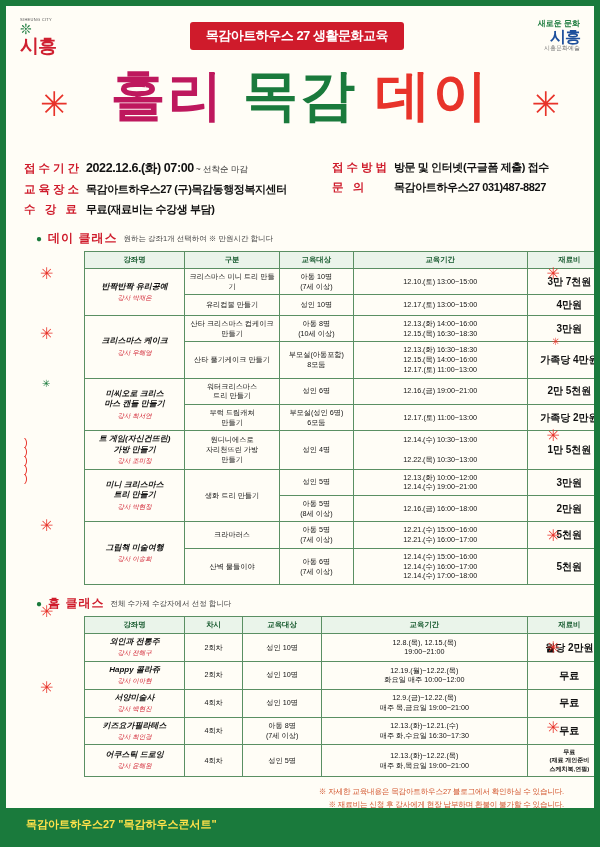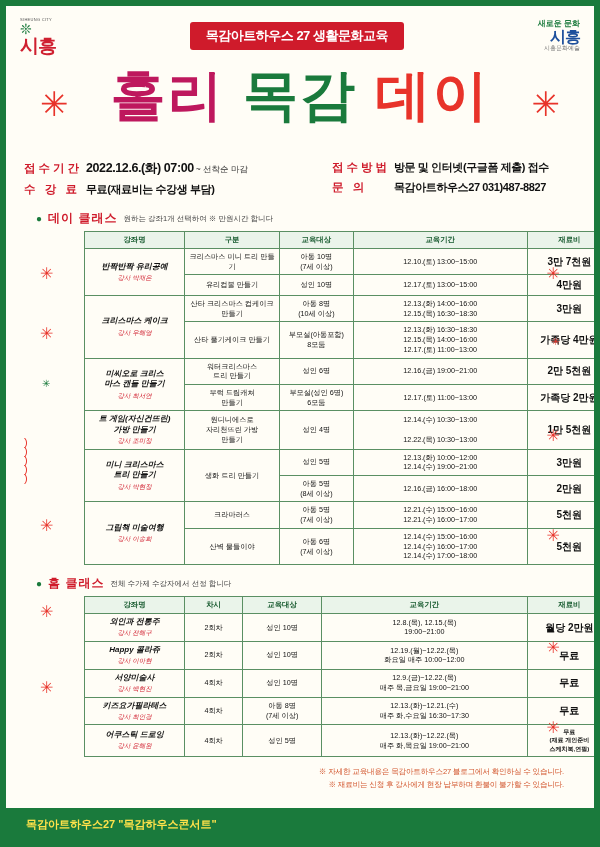--- a/index.html
+++ b/index.html
@@ -159,20 +159,24 @@
   </div>
 
   <div class="info">
     <div class="info-col left">
       <div class="info-row">
         <span class="info-label">접수기간</span>
         <span class="info-value">2022.12.6.(화) 07:00</span>
         <span class="info-note">~ 선착순 마감</span>
       </div>
       <div class="info-row">
+        <span class="info-label">교육장소</span>
+        <span class="info-value small">목감아트하우스27 (구)목감동행정복지센터</span>
+      </div>
+      <div class="info-row">
         <span class="info-label">수 강 료</span>
         <span class="info-value small">무료(재료비는 수강생 부담)</span>
       </div>
     </div>
     <div class="info-col right">
       <div class="info-row">
         <span class="info-label">접수방법</span>
         <span class="info-value small">방문 및 인터넷(구글폼 제출) 접수</span>
       </div>
       <div class="info-row">

